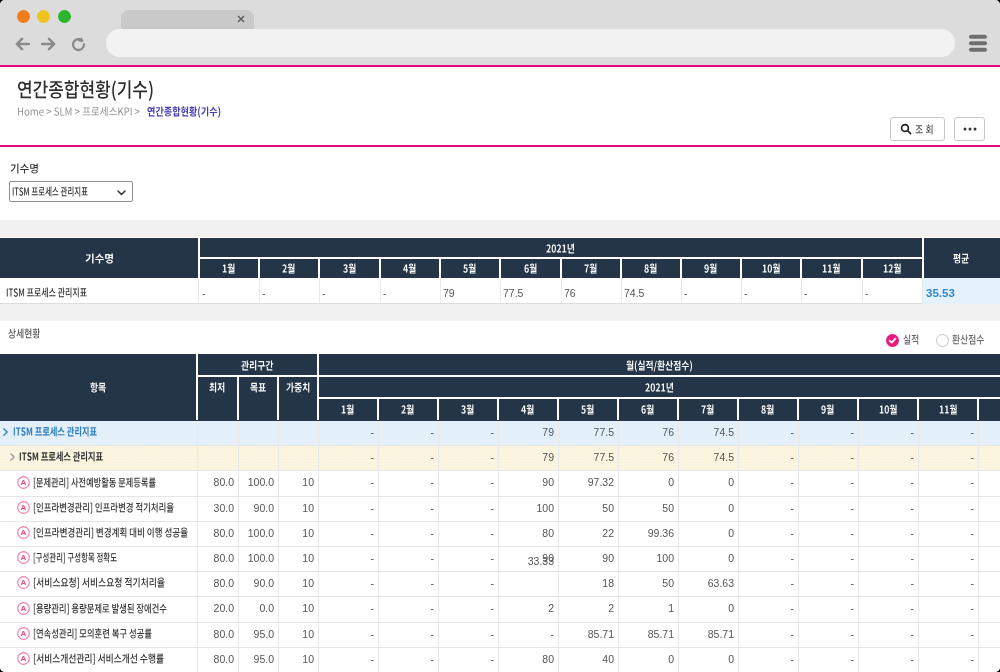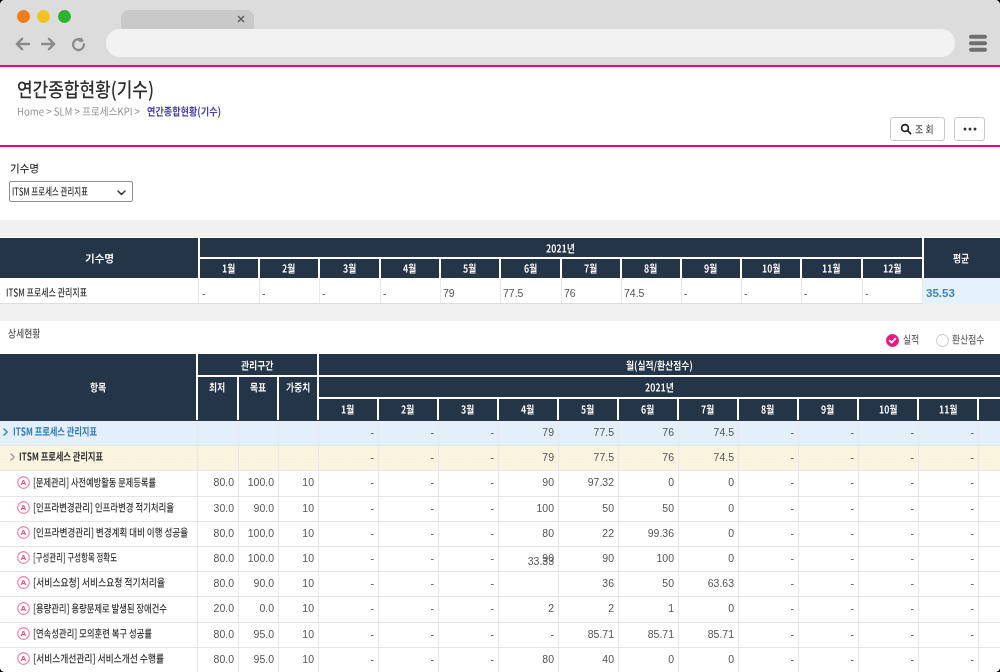--- a/index.html
+++ b/index.html
@@ -969,21 +969,21 @@
         <use href="#g500_c728" transform="translate(123.9 11.6) scale(0.0088 0.0110)"></use>
       </svg>
     </div>
     <div style="position:absolute;left:197px;top:570px;width:37px;height:25px;display:flex;align-items:center;justify-content:flex-end;font:10.5px 'Liberation Sans',sans-serif;color:#555555">80.0</div>
     <div style="position:absolute;left:238px;top:570px;width:36px;height:25px;display:flex;align-items:center;justify-content:flex-end;font:10.5px 'Liberation Sans',sans-serif;color:#555555">90.0</div>
     <div style="position:absolute;left:278px;top:570px;width:36px;height:25px;display:flex;align-items:center;justify-content:flex-end;font:10.5px 'Liberation Sans',sans-serif;color:#555555">10</div>
     <div style="position:absolute;left:318px;top:570px;width:56px;height:25px;display:flex;align-items:center;justify-content:flex-end;font:10.5px 'Liberation Sans',sans-serif;color:#555555">-</div>
     <div style="position:absolute;left:378px;top:570px;width:56px;height:25px;display:flex;align-items:center;justify-content:flex-end;font:10.5px 'Liberation Sans',sans-serif;color:#555555">-</div>
     <div style="position:absolute;left:438px;top:570px;width:56px;height:25px;display:flex;align-items:center;justify-content:flex-end;font:10.5px 'Liberation Sans',sans-serif;color:#555555">-</div>
     <div style="position:absolute;left:498px;top:548px;width:56px;height:25px;display:flex;align-items:center;justify-content:flex-end;font:10.5px 'Liberation Sans',sans-serif;color:#555555">33.33</div>
-    <div style="position:absolute;left:558px;top:570px;width:56px;height:25px;display:flex;align-items:center;justify-content:flex-end;font:10.5px 'Liberation Sans',sans-serif;color:#555555">36</div>
+    <div style="position:absolute;left:558px;top:570px;width:56px;height:25px;display:flex;align-items:center;justify-content:flex-end;font:10.5px 'Liberation Sans',sans-serif;color:#555555">18</div>
     <div style="position:absolute;left:618px;top:570px;width:56px;height:25px;display:flex;align-items:center;justify-content:flex-end;font:10.5px 'Liberation Sans',sans-serif;color:#555555">50</div>
     <div style="position:absolute;left:678px;top:570px;width:56px;height:25px;display:flex;align-items:center;justify-content:flex-end;font:10.5px 'Liberation Sans',sans-serif;color:#555555">63.63</div>
     <div style="position:absolute;left:738px;top:570px;width:56px;height:25px;display:flex;align-items:center;justify-content:flex-end;font:10.5px 'Liberation Sans',sans-serif;color:#555555">-</div>
     <div style="position:absolute;left:798px;top:570px;width:56px;height:25px;display:flex;align-items:center;justify-content:flex-end;font:10.5px 'Liberation Sans',sans-serif;color:#555555">-</div>
     <div style="position:absolute;left:858px;top:570px;width:56px;height:25px;display:flex;align-items:center;justify-content:flex-end;font:10.5px 'Liberation Sans',sans-serif;color:#555555">-</div>
     <div style="position:absolute;left:918px;top:570px;width:56px;height:25px;display:flex;align-items:center;justify-content:flex-end;font:10.5px 'Liberation Sans',sans-serif;color:#555555">-</div>
     <div style="position:absolute;left:978px;top:570px;width:56px;height:25px;display:flex;align-items:center;justify-content:flex-end;font:10.5px 'Liberation Sans',sans-serif;color:#555555">-</div>
     <div style="position:absolute;left:0;top:597px;width:1000px;height:26px;background:#fff;border-bottom:1px solid #e5e5e5;box-sizing:border-box"></div>
     <div style="position:absolute;left:197px;top:597px;width:1px;height:25px;background:#e9e9e9"></div>
     <div style="position:absolute;left:238px;top:597px;width:1px;height:25px;background:#e9e9e9"></div>

